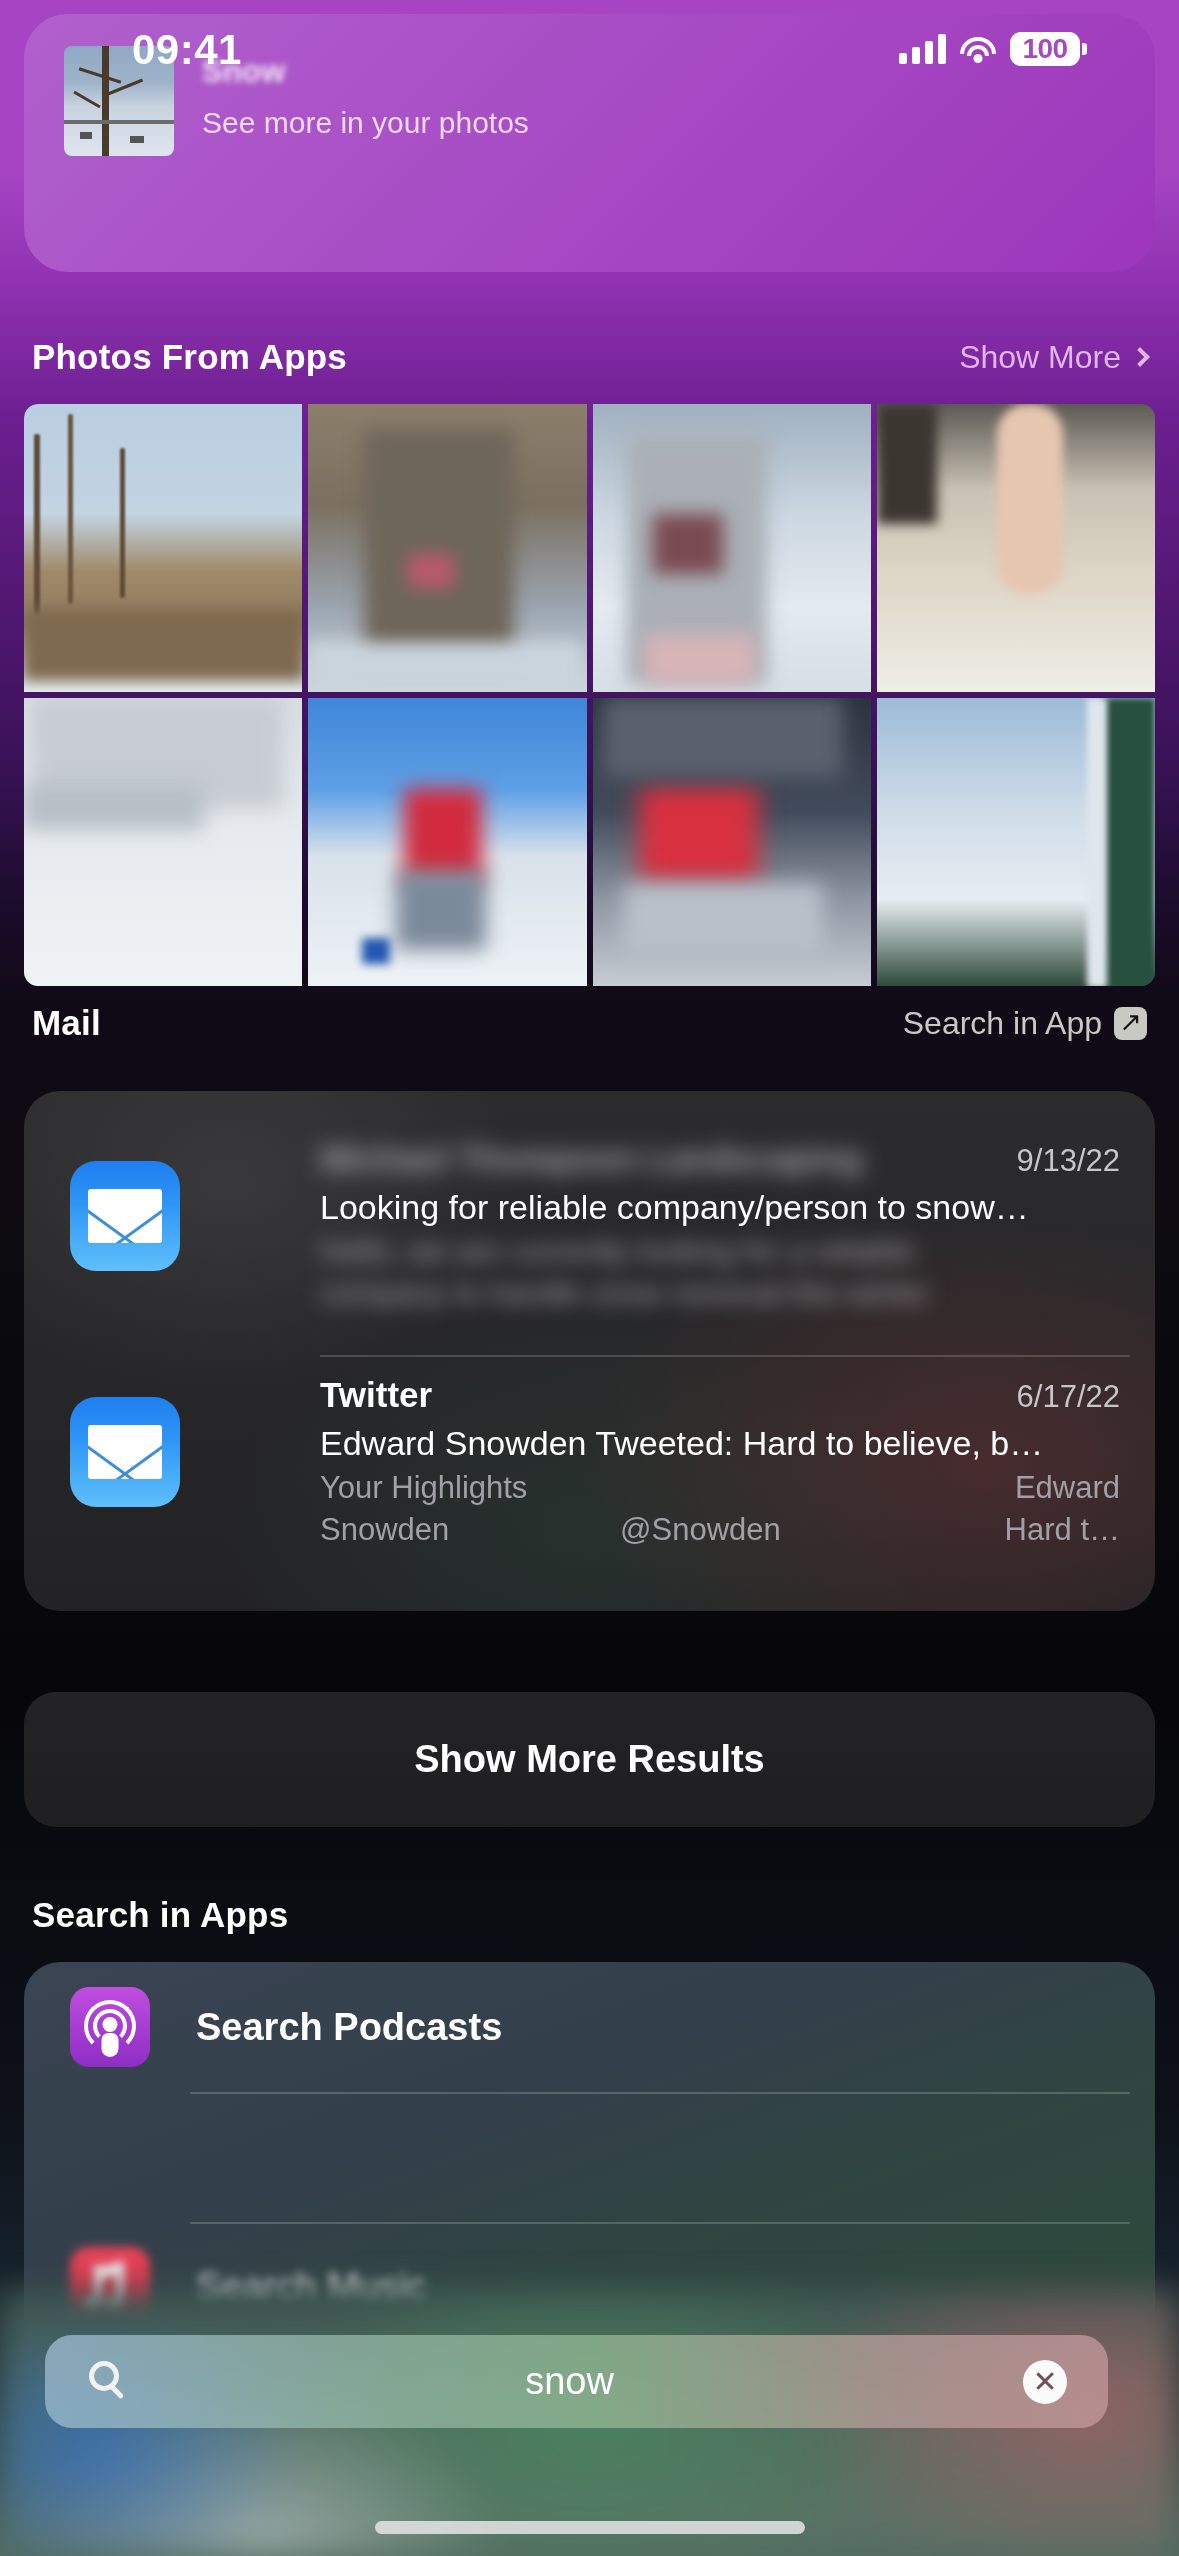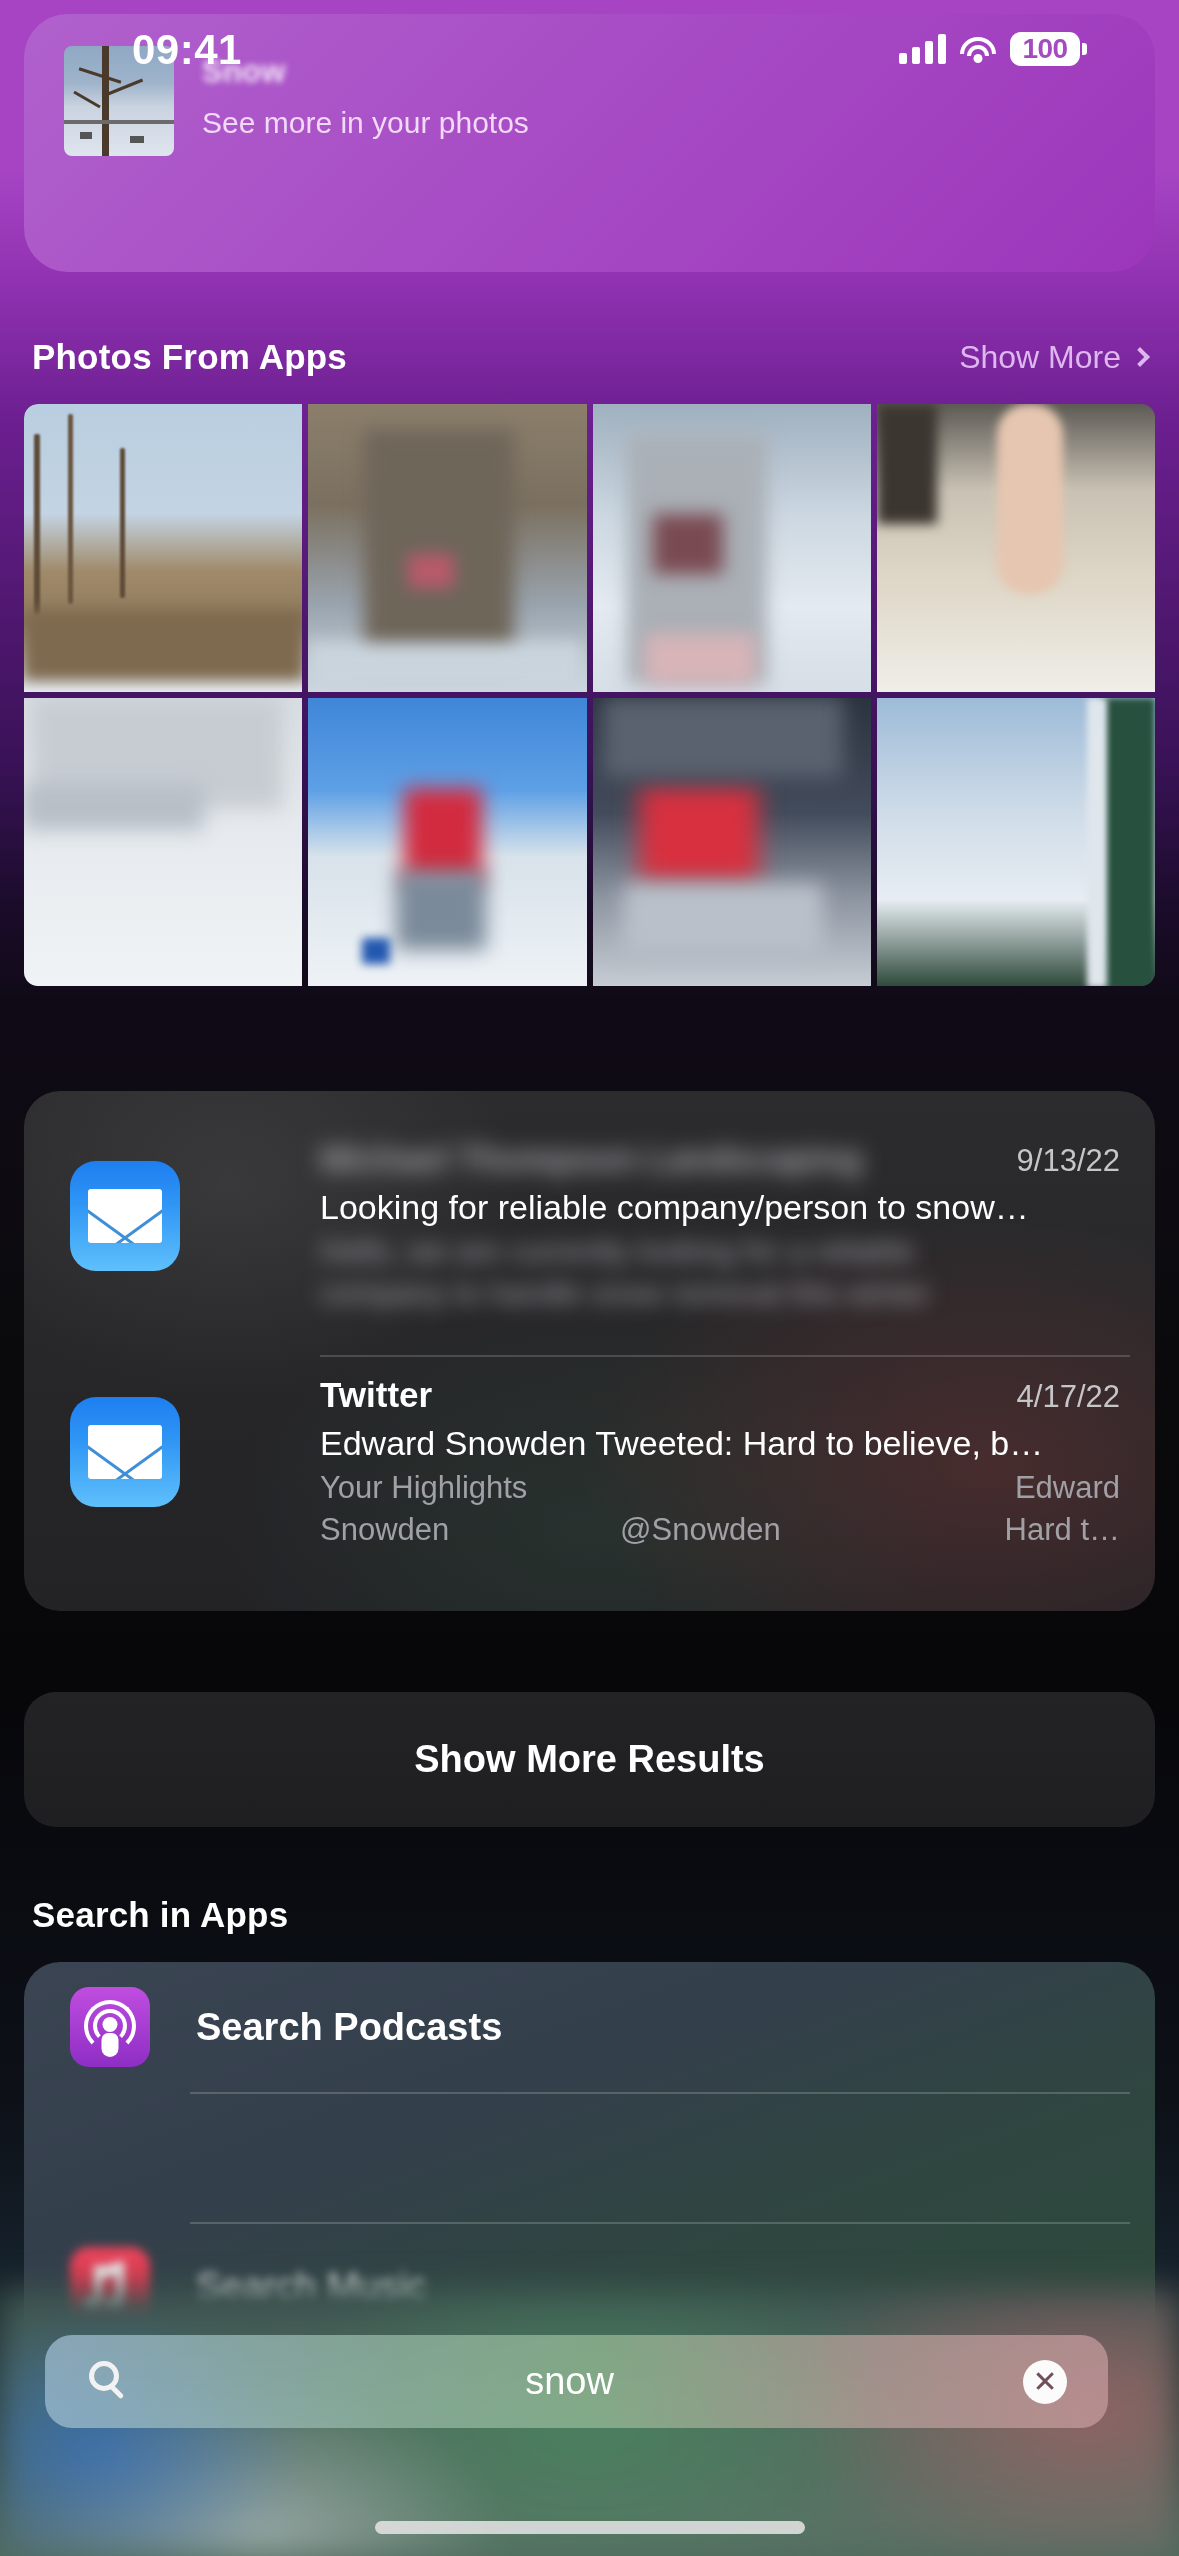--- a/index.html
+++ b/index.html
@@ -472,20 +472,27 @@
       <div class="px" style="left:46px;top:88px;width:120px;height:96px;background:#d8303f;filter:blur(12px);"></div>
       <div class="px" style="left:10px;top:0;width:240px;height:80px;background:#5a6270;filter:blur(10px);"></div>
       <div class="px" style="left:30px;top:186px;width:200px;height:70px;background:#b9c0c9;filter:blur(10px);"></div>
     </div>
     <div class="cell p8">
       <div class="px" style="right:0;top:0;width:54px;height:290px;background:#27503e;filter:blur(3px);"></div>
       <div class="px" style="right:48px;top:0;width:20px;height:290px;background:#dfe6ec;filter:blur(3px);"></div>
     </div>
   </div>
 
+  <div class="sec-head" style="top:1003px;">
+    <div class="sec-title">Mail</div>
+    <div class="sec-action gray">
+      <span>Search in App</span>
+      <span class="arrow-box"></span>
+    </div>
+  </div>
 
   <div id="mail-card">
 
     <div class="mail-row" style="top:36px;height:214px;">
       <div class="mail-icon" style="top:34px;">
         <div class="env"></div>
       </div>
       <div class="mail-body" style="top:12px;">
         <div class="mail-line1">
           <span class="mail-sender blurred">Michael Thompson Landscaping</span>
@@ -501,21 +508,21 @@
 
     <div class="mail-sep" style="top:264px;"></div>
 
     <div class="mail-row" style="top:272px;height:220px;">
       <div class="mail-icon" style="top:34px;">
         <div class="env"></div>
       </div>
       <div class="mail-body" style="top:12px;">
         <div class="mail-line1">
           <span class="mail-sender">Twitter</span>
-          <span class="mail-date">4/17/22</span>
+          <span class="mail-date">6/17/22</span>
         </div>
         <div class="mail-subject">Edward Snowden Tweeted: Hard to believe, b…</div>
         <div class="mail-preview">
           <div class="pv-row">
             <span>Your Highlights</span>
             <span class="pv-right">Edward</span>
           </div>
           <div class="pv-row">
             <span>Snowden</span>
             <span class="pv-mid">@Snowden</span>

